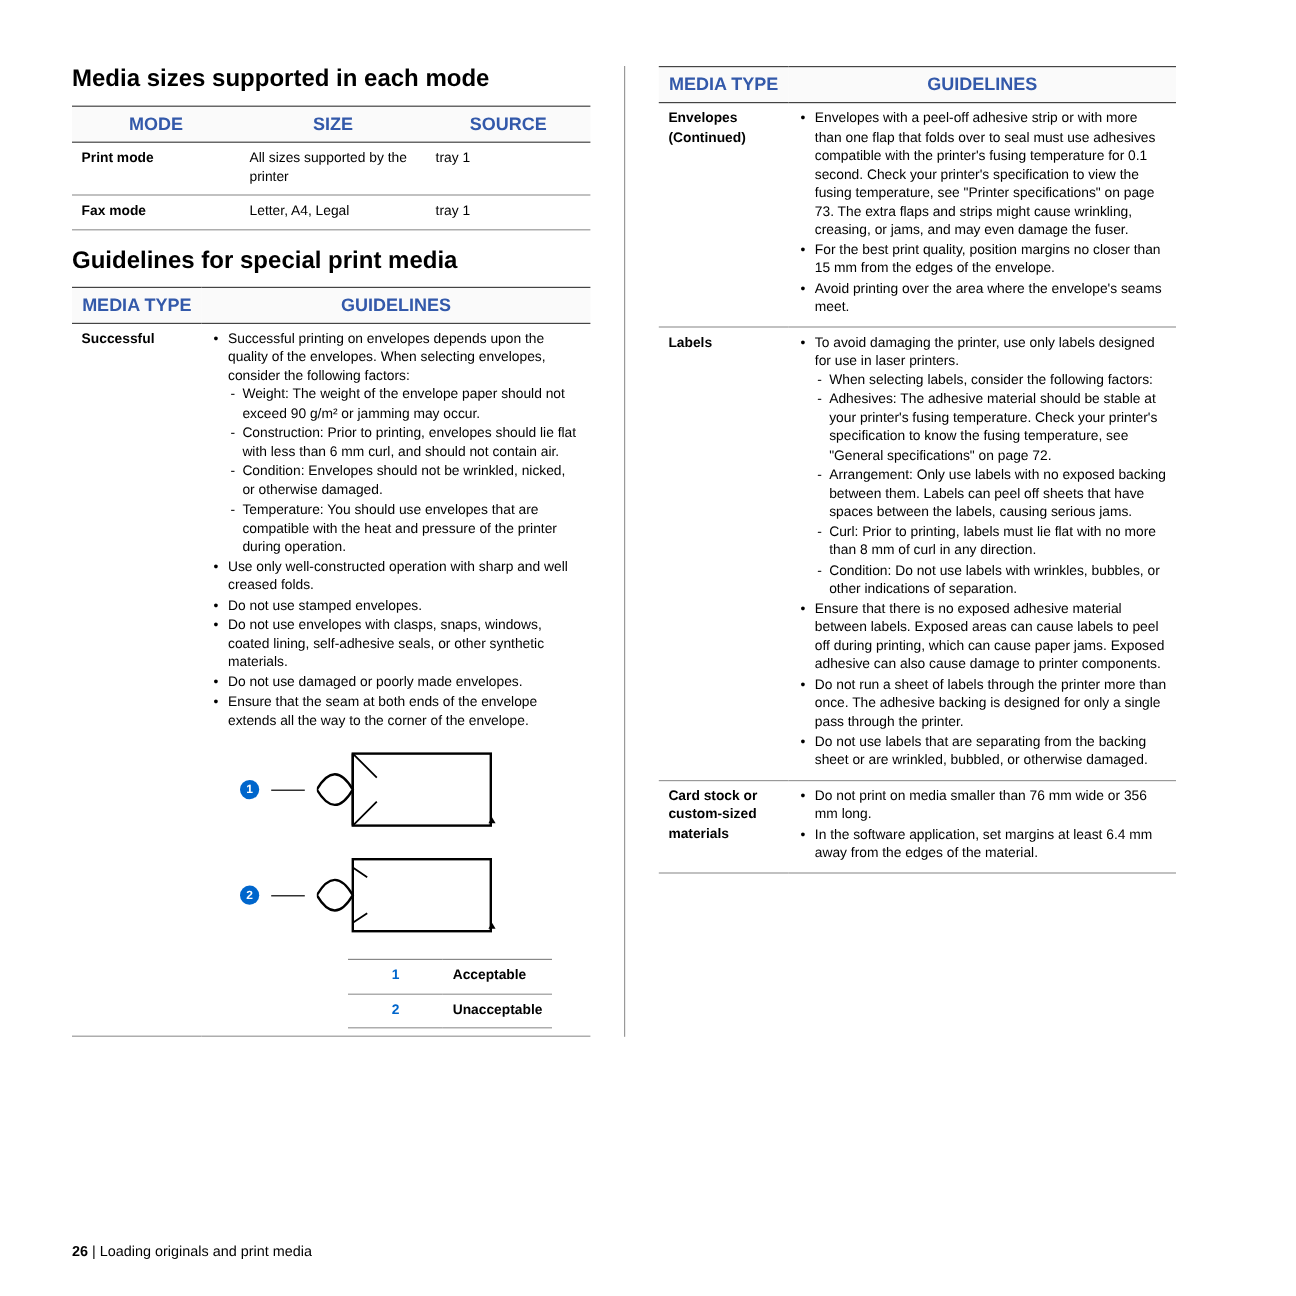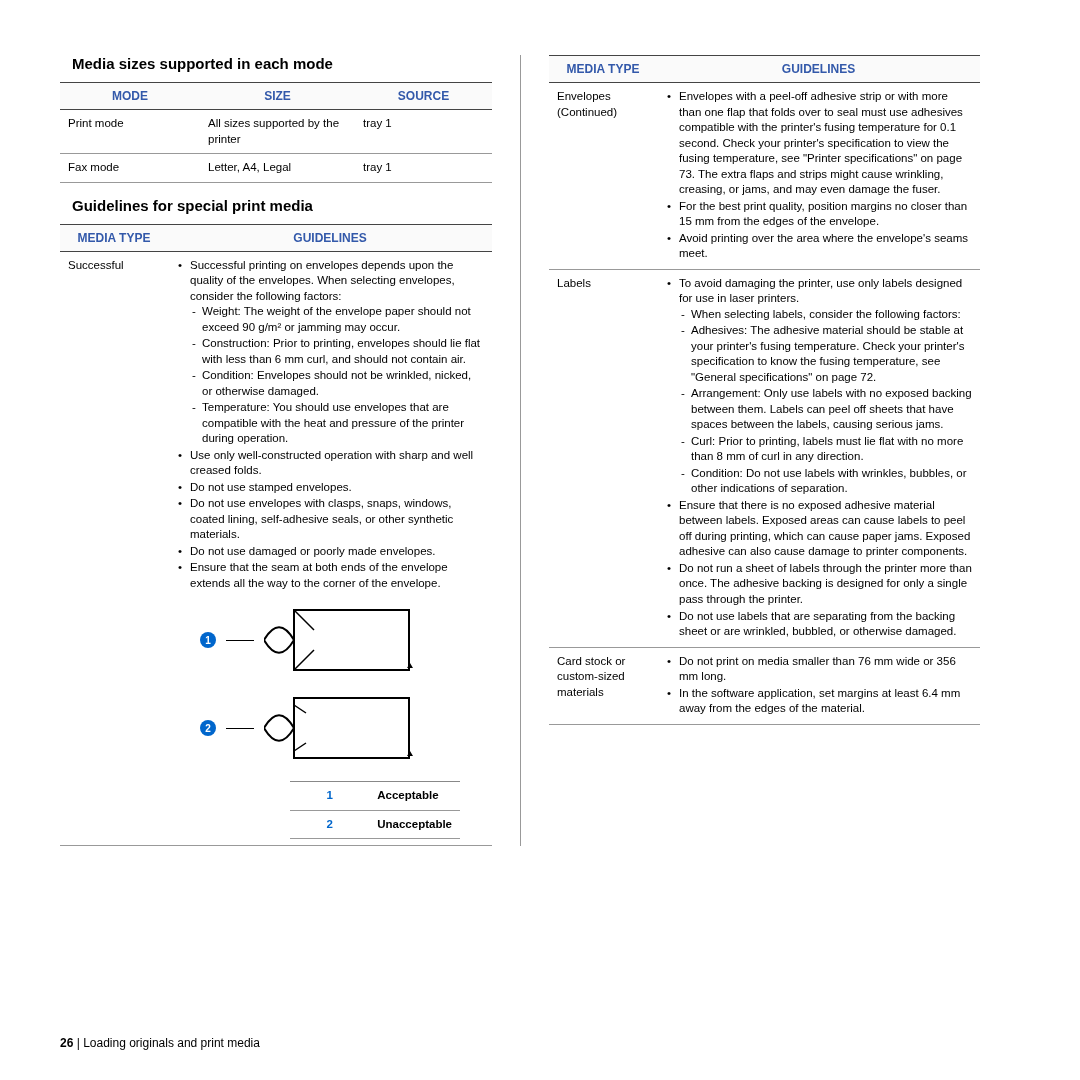--- a/index.html
+++ b/index.html
@@ -16,49 +16,48 @@
     display: flex;
     padding: 55px 45px 0 60px;
     gap: 0;
   }
   .col {
     width: 460px;
   }
   .col-left { padding-right: 28px; }
   .col-right { padding-left: 28px; border-left: 1px solid #999; }
   h2 {
-    font-size: 15px;
+    font-size: 20px;
     font-weight: bold;
     margin-bottom: 10px;
-    margin-left: 12px;
   }
   h2.second { margin-top: 14px; }
   table.tbl {
     width: 100%;
     border-collapse: collapse;
     font-size: 11.5px;
   }
   table.tbl th {
     color: #3359aa;
     font-weight: bold;
     text-transform: uppercase;
-    font-size: 12px;
+    font-size: 15px;
     padding: 6px 8px;
     border-top: 1px solid #444;
     border-bottom: 1px solid #444;
     text-align: center;
     background: #fafafa;
   }
   table.tbl td {
     padding: 6px 8px;
     border-bottom: 1px solid #999;
     vertical-align: top;
     line-height: 1.35;
   }
-  table.tbl td.bold { font-weight: normal; }
+  table.tbl td.bold { font-weight: bold; }
   table.guide th:first-child, table.guide td:first-child { width: 108px; }
   table.modes th:nth-child(1), table.modes td:nth-child(1) { width: 140px; }
   table.modes th:nth-child(2), table.modes td:nth-child(2) { width: 155px; }
   ul.bullets { list-style: none; padding: 0; margin: 0; }
   ul.bullets > li { position: relative; padding-left: 14px; margin-bottom: 1px; line-height: 1.35; }
   ul.bullets > li::before { content: "•"; position: absolute; left: 2px; top: 0; }
   ul.dash { list-style: none; padding: 0; margin: 0; }
   ul.dash > li { position: relative; padding-left: 12px; margin-bottom: 1px; line-height: 1.35; }
   ul.dash > li::before { content: "-"; position: absolute; left: 2px; top: 0; }
   .env-diagram { margin: 14px auto 0; width: 260px; }

